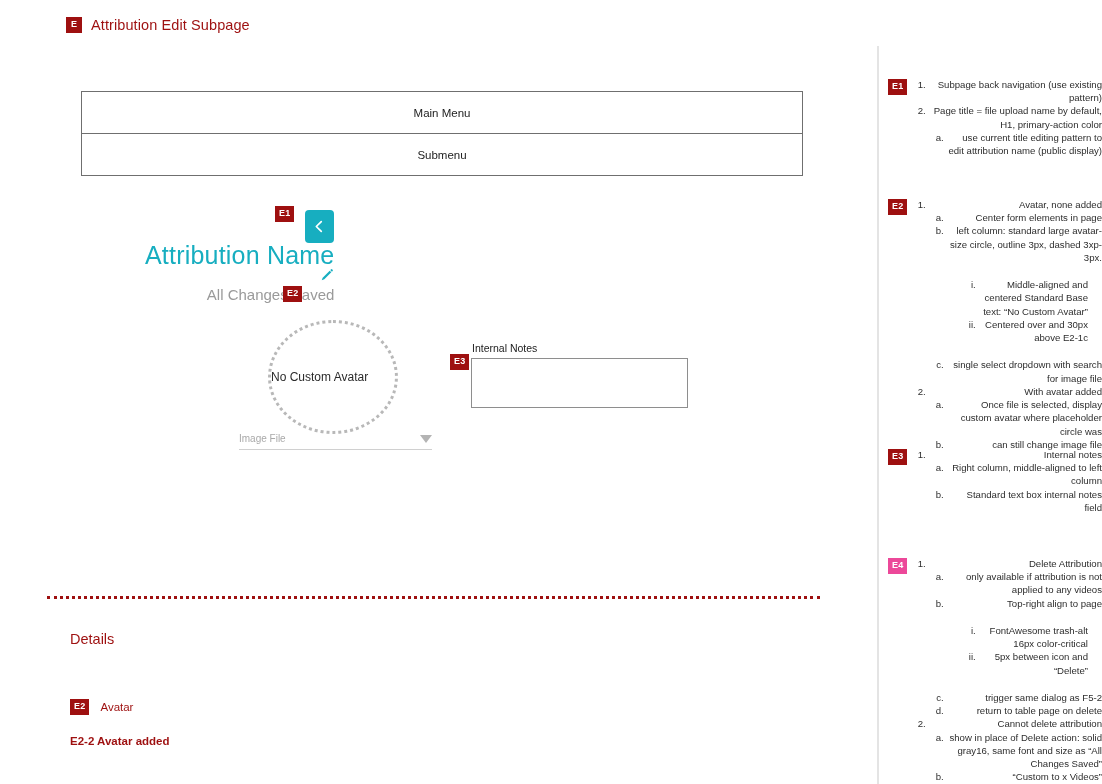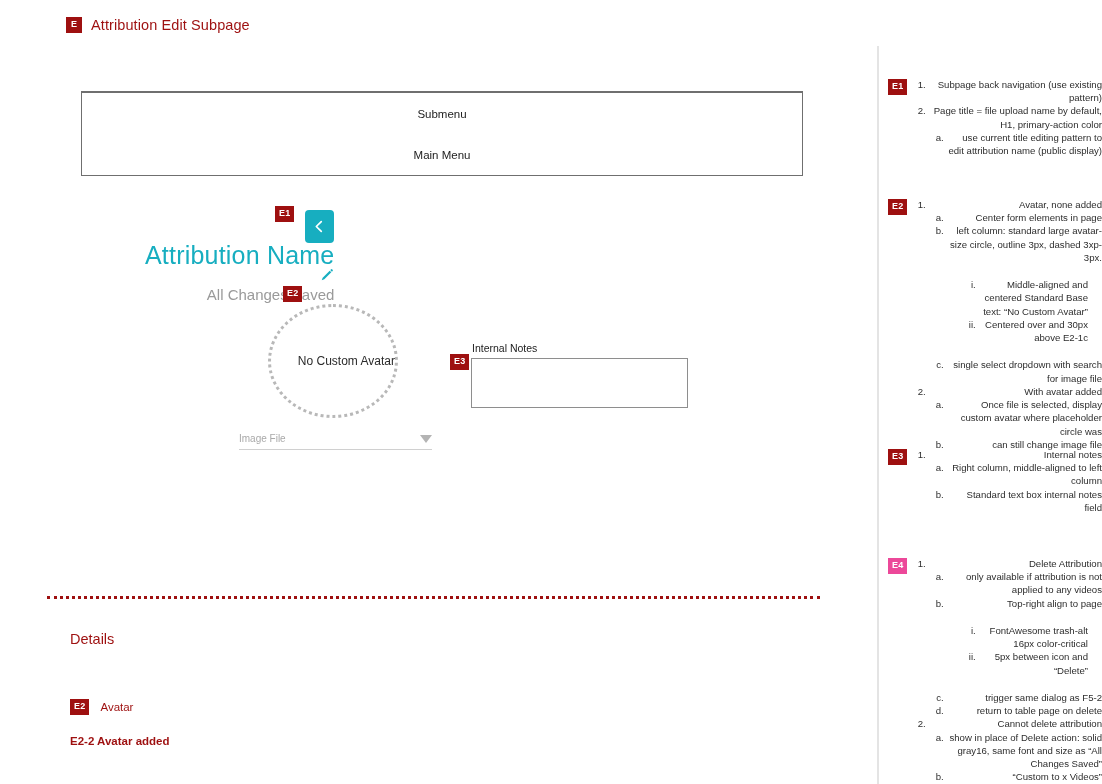--- a/index.html
+++ b/index.html
@@ -121,28 +121,28 @@
   .e1-badge-wrap {
     position: absolute;
     left: 275px;
     top: 204px;
   }
 
   
   .avatar-circle {
     position: absolute;
     left: 268px;
-    top: 304px;
+    top: 320px;
     width: 130px;
     height: 114px;
     border: 3px dotted #b8b8b8;
     border-radius: 50%;
     display: flex;
     align-items: center;
-    justify-content: flex-end;
+    justify-content: flex-start;
     box-sizing: border-box;
   }
   .avatar-circle span {
     font-size: 12px;
     color: #2b2b2b;
     white-space: nowrap;
   }
   .e2-badge-wrap {
     position: absolute;
     left: 283px;
@@ -288,25 +288,25 @@
 <body>
 
 <div class="page-head">
   <span class="badge">E</span>
   <span class="title">Attribution Edit Subpage</span>
 </div>
 
 <div class="mock">
 
   <div class="menu-block">
+    <div class="menu-row main">
+      <span>Main Menu</span>
+    </div>
     <div class="menu-row sub">
       <span>Submenu</span>
-    </div>
-    <div class="menu-row main">
-      <span>Main Menu</span>
     </div>
   </div>
 
   <div class="title-row">
     <div class="back-btn">
       <svg width="17" height="17" viewBox="0 0 24 24">
         <path d="M14.5 5 L7.5 12 L14.5 19" fill="none" stroke="#ffffff" stroke-width="2.4" stroke-linecap="round" stroke-linejoin="round"></path>
       </svg>
     </div>
     <span class="attr-title">Attribution Name</span>

